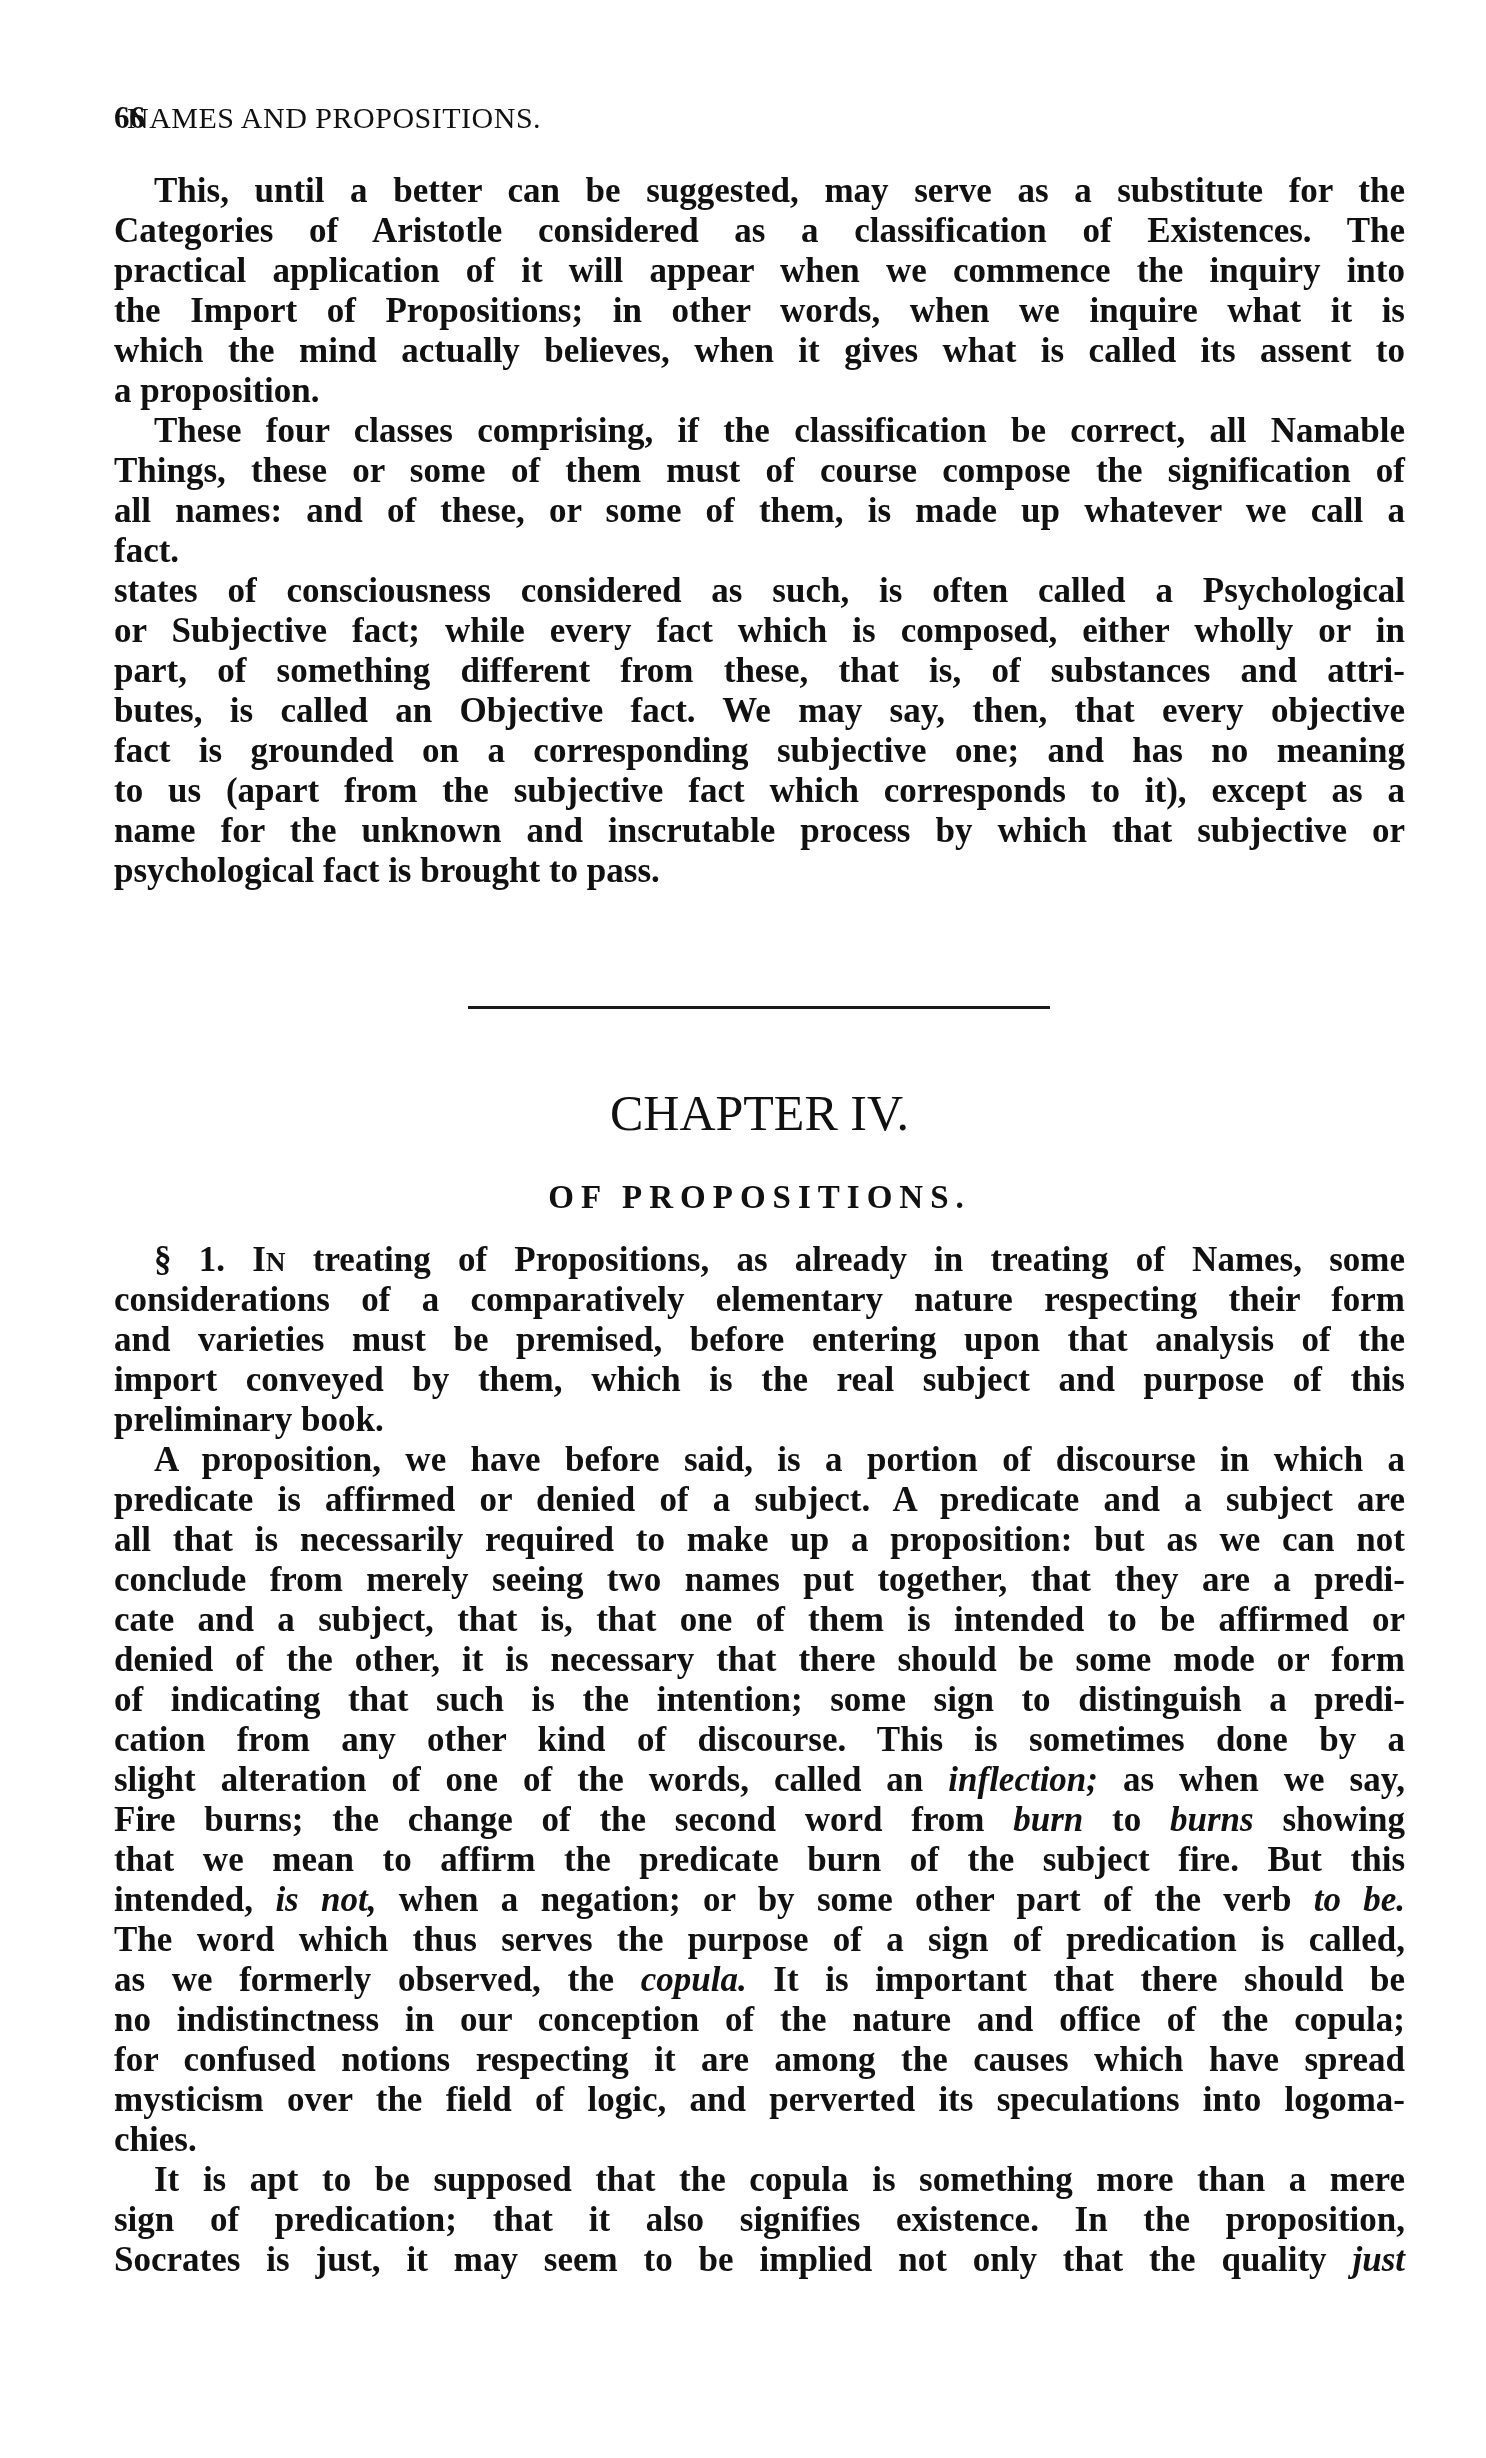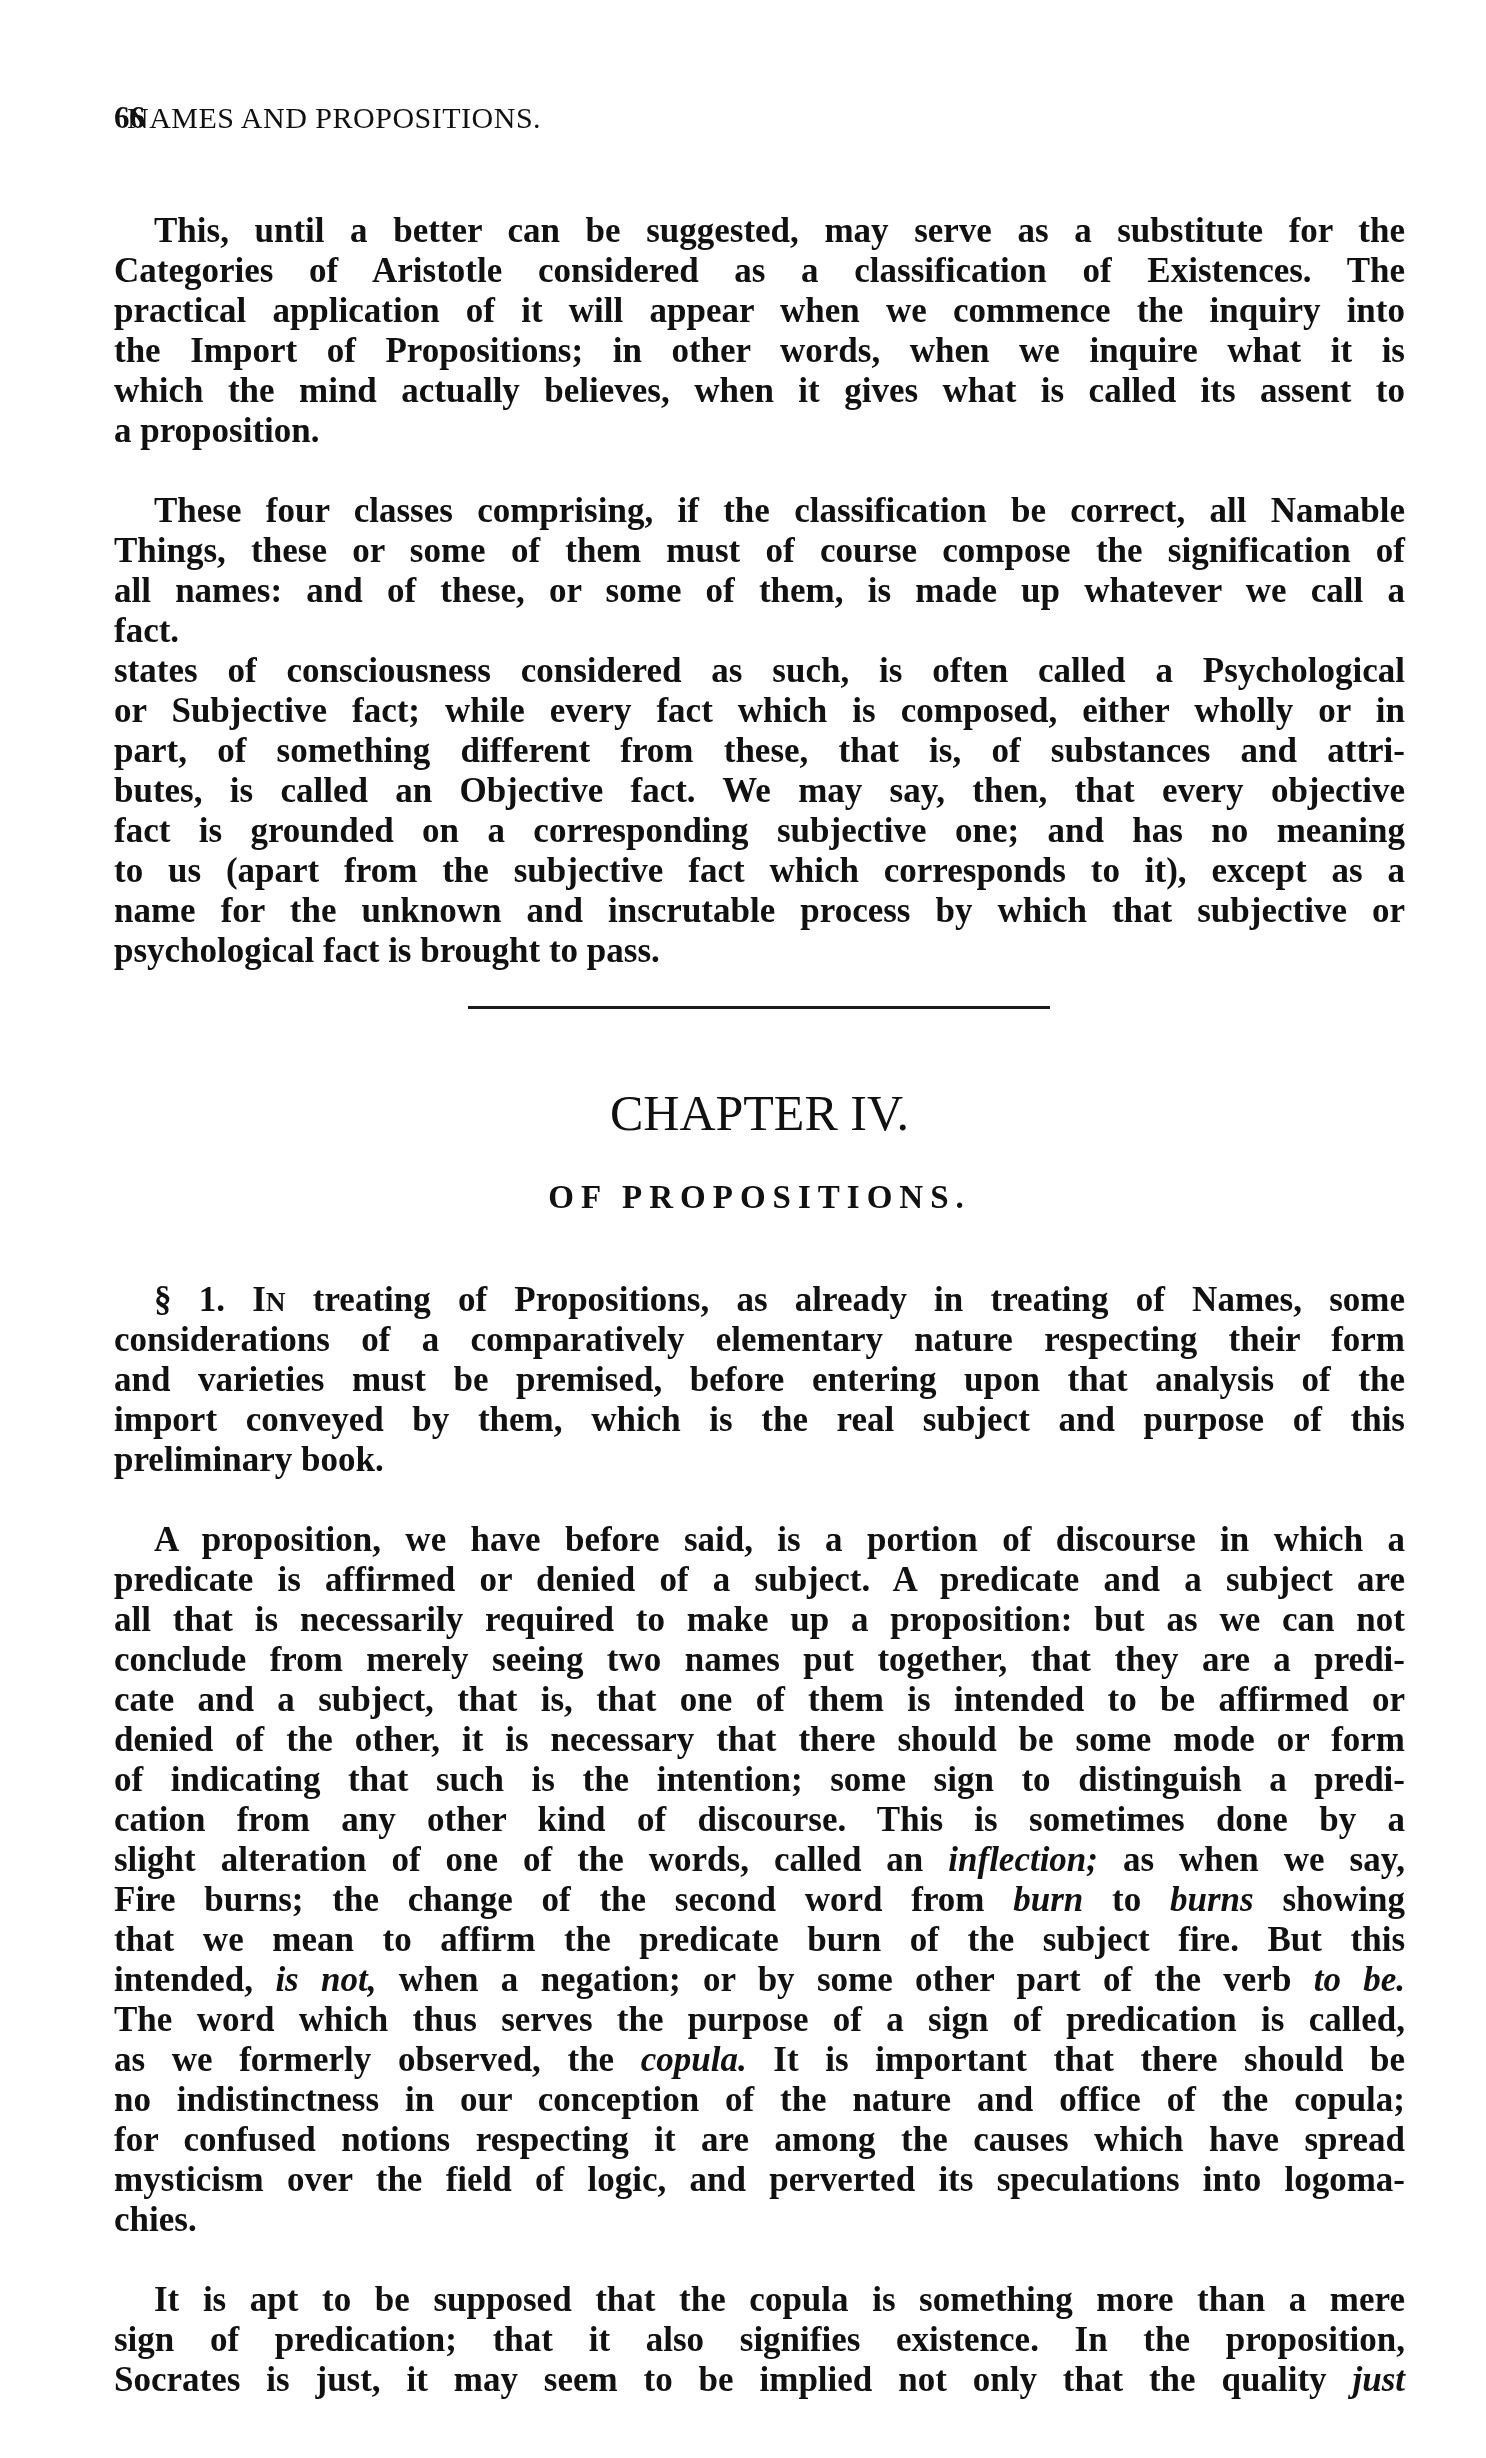--- a/index.html
+++ b/index.html
@@ -7,21 +7,21 @@
          font-family: "Liberation Serif", "DejaVu Serif", serif; color: #111; }
   .page { position: absolute; left: 0; top: 0; width: 1487px; height: 2317px; }
   .running-head { position: absolute; top: 98px; left: 114px; width: 1291px; height: 40px; }
   .page-number { position: absolute; left: 0; top: 0; font-size: 31px; font-weight: bold; line-height: 40px; }
   .running-title { position: absolute; left: 13px; right: 0; top: 0; 
                    font-size: 30px; font-weight: normal; line-height: 40px; letter-spacing: 0.5px; }
   .block { position: absolute; left: 114px; width: 1291px; }
   .line { display: block; height: 40px; line-height: 40px; font-size: 35px; font-weight: bold;
           text-align: justify; text-align-last: justify; white-space: nowrap; overflow: visible; }
   .line.last { text-align-last: left; }
-  .line.indent { padding-left: 40px; margin-top: 40px; }
+  .line.indent { padding-left: 40px; }
   .line i { font-style: italic; font-weight: bold; }
   .rule { position: absolute; left: 468px; top: 1006px; width: 582px; height: 3px; background: #1a1a1a; }
   .chapter-title { position: absolute; left: 114px; width: 1291px; top: 1085px; text-align: center;
                    font-size: 50px; line-height: 56px; font-weight: normal; }
   .chapter-subtitle { position: absolute; left: 114px; width: 1291px; top: 1180px; text-align: center;
                       font-size: 33px; line-height: 34px; font-weight: bold; letter-spacing: 7px; }
   .sc { font-size: 0.78em; }
 </style>
 </head>
 <body>

